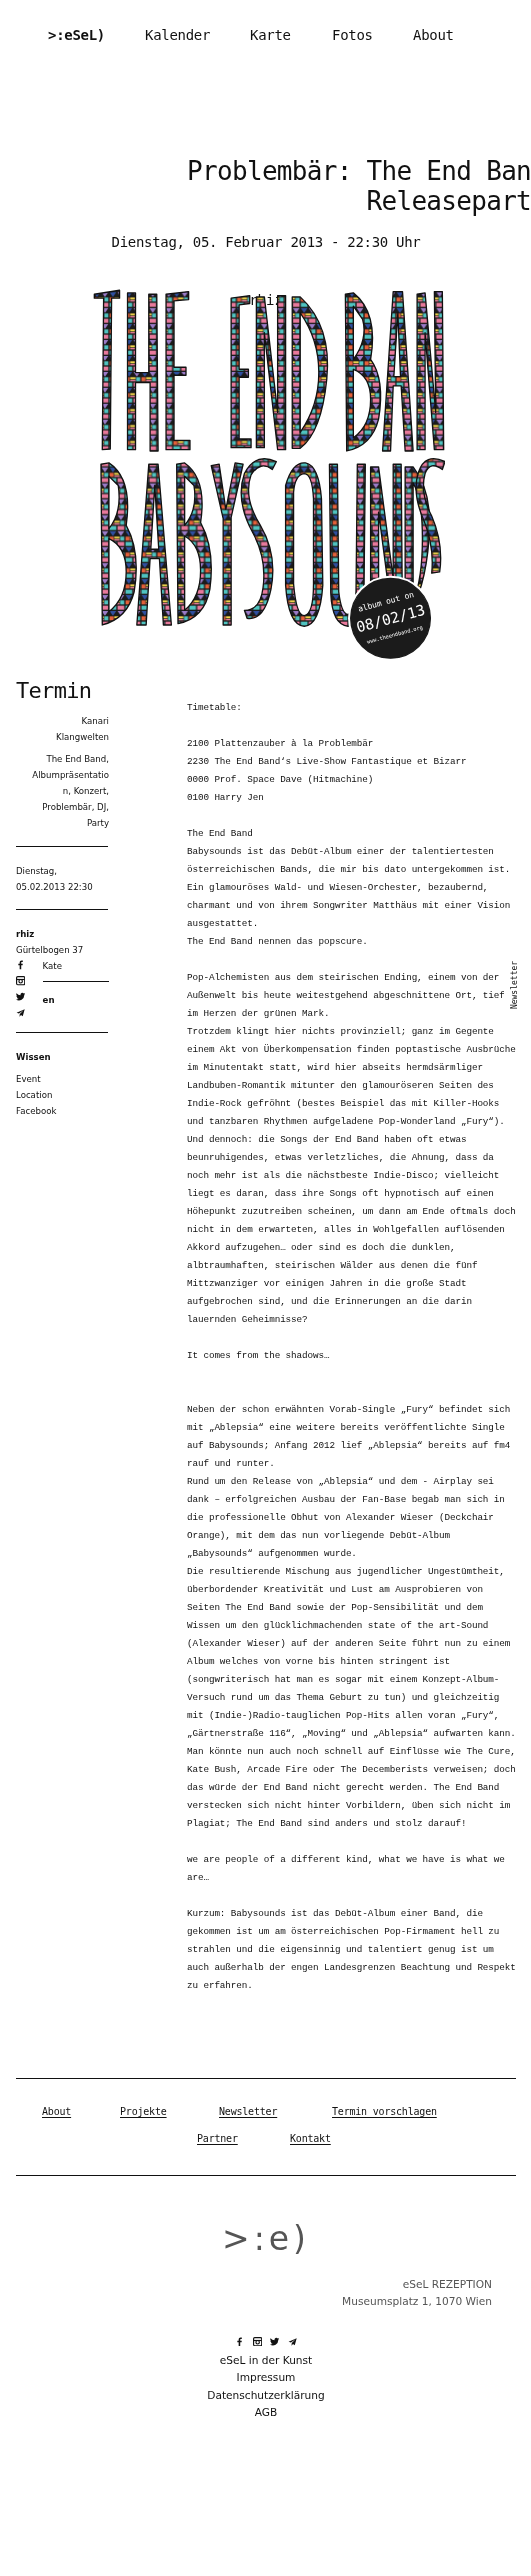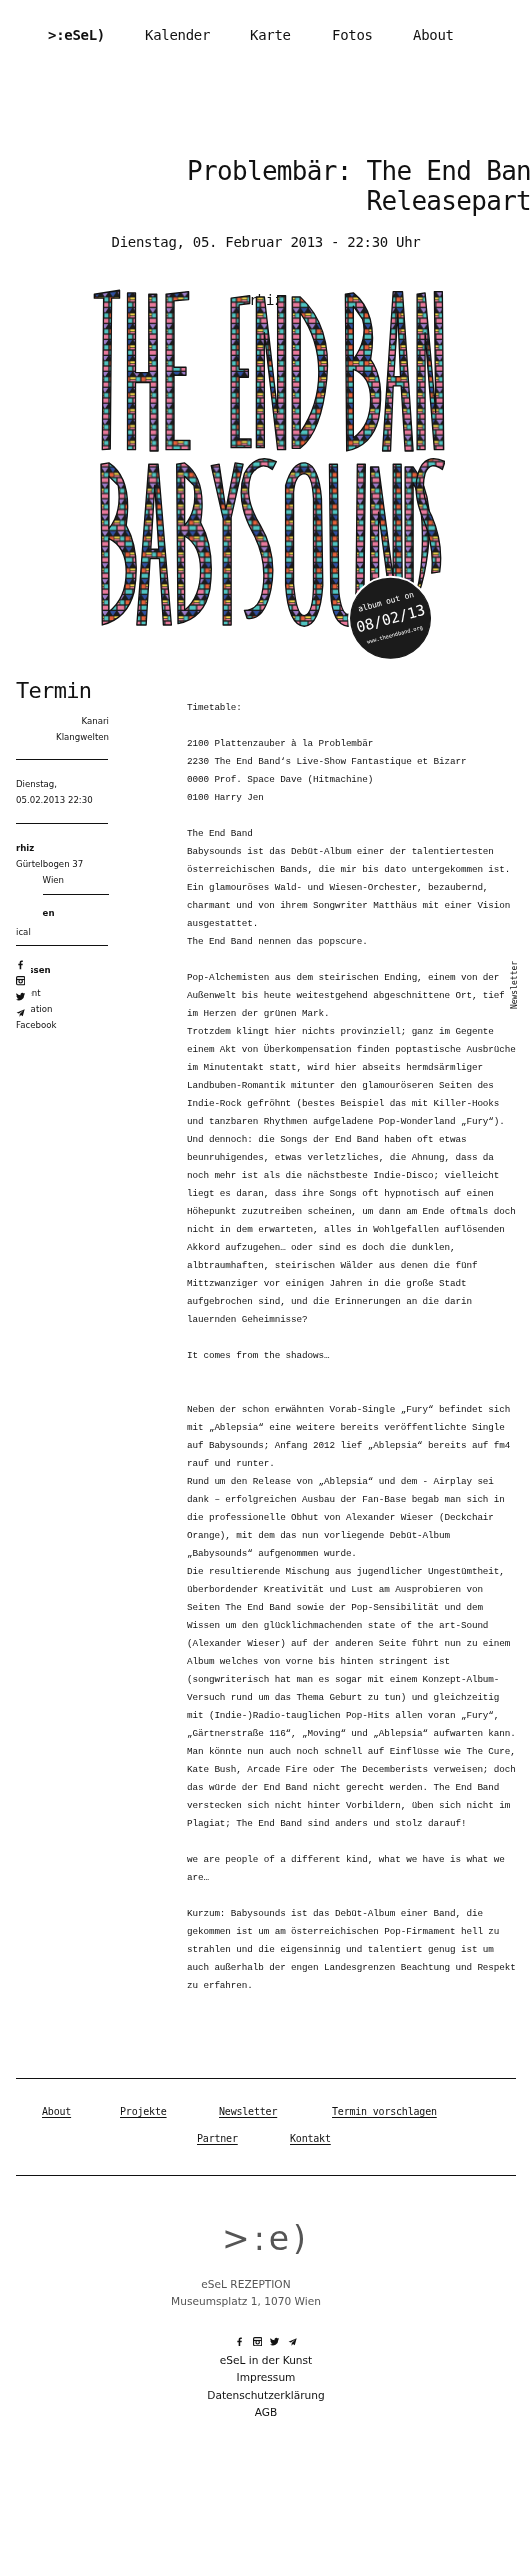--- a/index.html
+++ b/index.html
@@ -38,21 +38,21 @@
   .content p { margin: 0; }
 
   .newsletter-tab { position: absolute; left: 504px; top: 957px; width: 20px; height: 56px; background: #fff; }
   .newsletter-tab span { position: absolute; left: 50%; top: 50%; transform: translate(-50%, -50%) rotate(-90deg); font-family: "DejaVu Sans Mono", monospace; font-size: 8px; white-space: nowrap; color: #111; }
 
   
   .rule { position: absolute; left: 16px; width: 500px; border-top: 1px solid #111; }
   .footnav { position: absolute; font-family: "DejaVu Sans Mono", monospace; font-size: 10px; color: #111; text-decoration: underline; text-underline-offset: 2px; white-space: nowrap; letter-spacing: -0.2px; }
 
   .foot-logo { position: absolute; left: 0; width: 532px; top: 2219px; text-align: center; font-family: "DejaVu Sans", sans-serif; font-size: 33px; color: #555; letter-spacing: 4px; }
-  .foot-address { position: absolute; left: 0; width: 492px; top: 2276px; text-align: center; font-family: "DejaVu Sans", sans-serif; font-size: 10.6px; line-height: 17.3px; color: #555; }
+  .foot-address { position: absolute; left: 0; width: 492px; top: 2276px; text-align: right; font-family: "DejaVu Sans", sans-serif; font-size: 10.6px; line-height: 17.3px; color: #555; }
   .foot-social { position: absolute; left: 0; width: 532px; top: 2336px; text-align: center; }
   .foot-social .icon { display: inline-block; width: 9.3px; height: 9.3px; margin: 0 2.7px; }
   .foot-links { position: absolute; left: 0; width: 532px; top: 2352px; text-align: center; font-family: "DejaVu Sans", sans-serif; font-size: 10.6px; line-height: 17.3px; }
   .foot-links a { display: block; color: #111; text-decoration: none; }
 </style>
 </head>
 <body>
 
 <nav class="topnav">
   <a class="logo" style="left:48px">&gt;:eSeL)</a>
@@ -118,30 +118,37 @@
     </g>
   </svg>
 </div>
 
 <aside class="sidebar">
   <h2>Termin</h2>
   <div class="block">
     <div>Kanari</div>
     <div>Klangwelten</div>
   </div>
+  <div class="block">
+    <div>The End Band,</div>
+    <div>Albumpräsentatio</div>
+    <div>n, Konzert,</div>
+    <div>Problembär, DJ,</div>
+    <div>Party</div>
+  </div>
   <hr>
   <div>
     <div>Dienstag,</div>
     <div>05.02.2013 22:30</div>
   </div>
   <hr>
   <div>
     <a class="bold">rhiz</a>
     <div>Gürtelbogen 37</div>
-    <div class="addr-indent">Wien</div>
+    <div class="addr-indent">Kate</div>
   </div>
   <div style="position:relative;height:48px">
     <div class="hr-short" style="left:26.6px;top:6.6px;width:66px;position:absolute"></div>
     <a class="bold" style="position:absolute;left:26.6px;top:17.3px">en</a>
     <a style="position:absolute;left:0;top:40px;height:8px;overflow:hidden;line-height:8px">ical</a>
   </div>
   <hr style="margin-top:9.3px">
   <div class="bold" style="margin-bottom:6.6px">Wissen</div>
   <a>Event</a>
   <a>Location</a>

